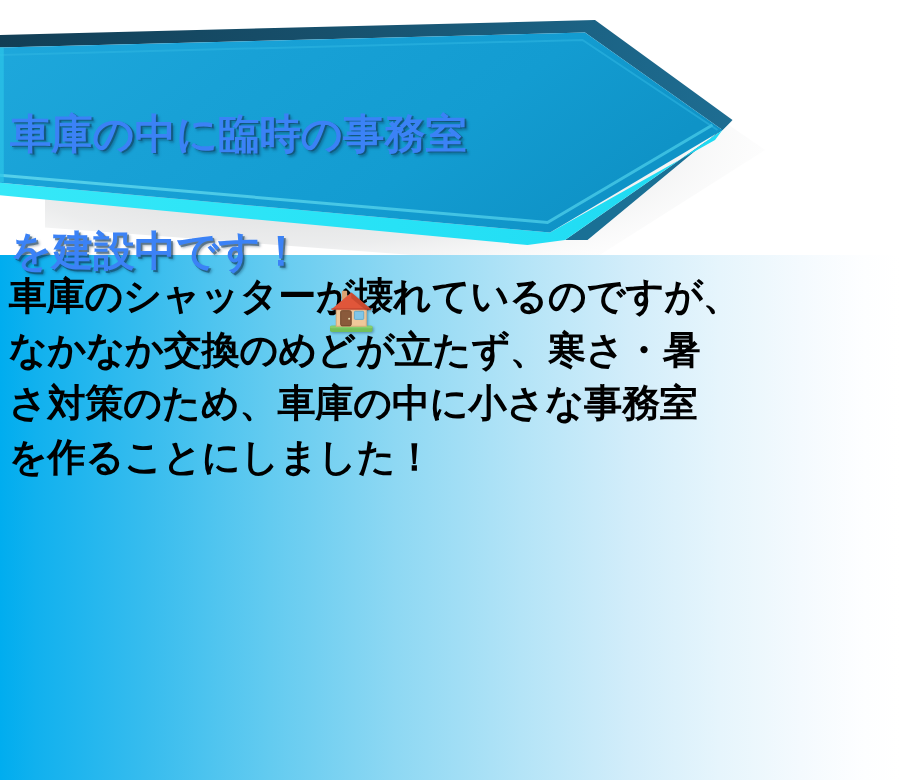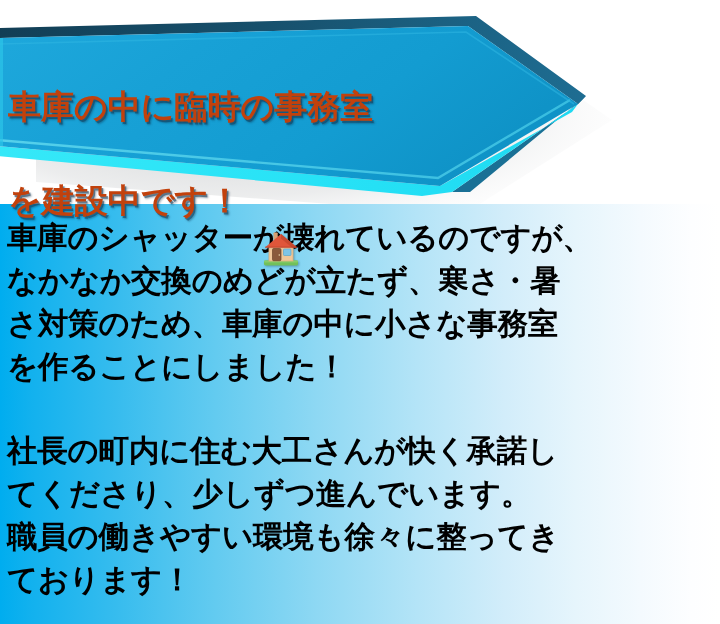--- a/index.html
+++ b/index.html
@@ -31,21 +31,21 @@
     width: 720px;
     height: 204px;
     display: block;
   }
   #banner-title {
     position: absolute;
     left: 8px;
     top: 36px;
     width: 420px;
     z-index: 5;
-    color: #c2410c;
+    color: #3b82f6;
     font-weight: bold;
     font-size: 33px;
     line-height: 47px;
     letter-spacing: 0px;
     text-shadow:
       1.5px 1.5px 0 rgba(20,60,90,0.55),
       2.5px 2.5px 2px rgba(10,40,65,0.35);
     white-space: pre-line;
   }
   #banner-title-line1 { display: block; }
@@ -189,18 +189,14 @@
   </div>
 </div>
 
 <div id="body-region">
   <div id="body-text">
     <p class="para">車庫のシャッターが壊れているのですが、
 なかなか交換のめどが立たず、寒さ・暑
 さ対策のため、車庫の中に小さな事務室
 を作ることにしました！</p>
     <div class="para-gap"></div>
-    <p class="para">社長の町内に住む大工さんが快く承諾し
-てくださり、少しずつ進んでいます。
-職員の働きやすい環境も徐々に整ってき
-ております！</p>
   </div>
 </div>
 
 </body></html>

